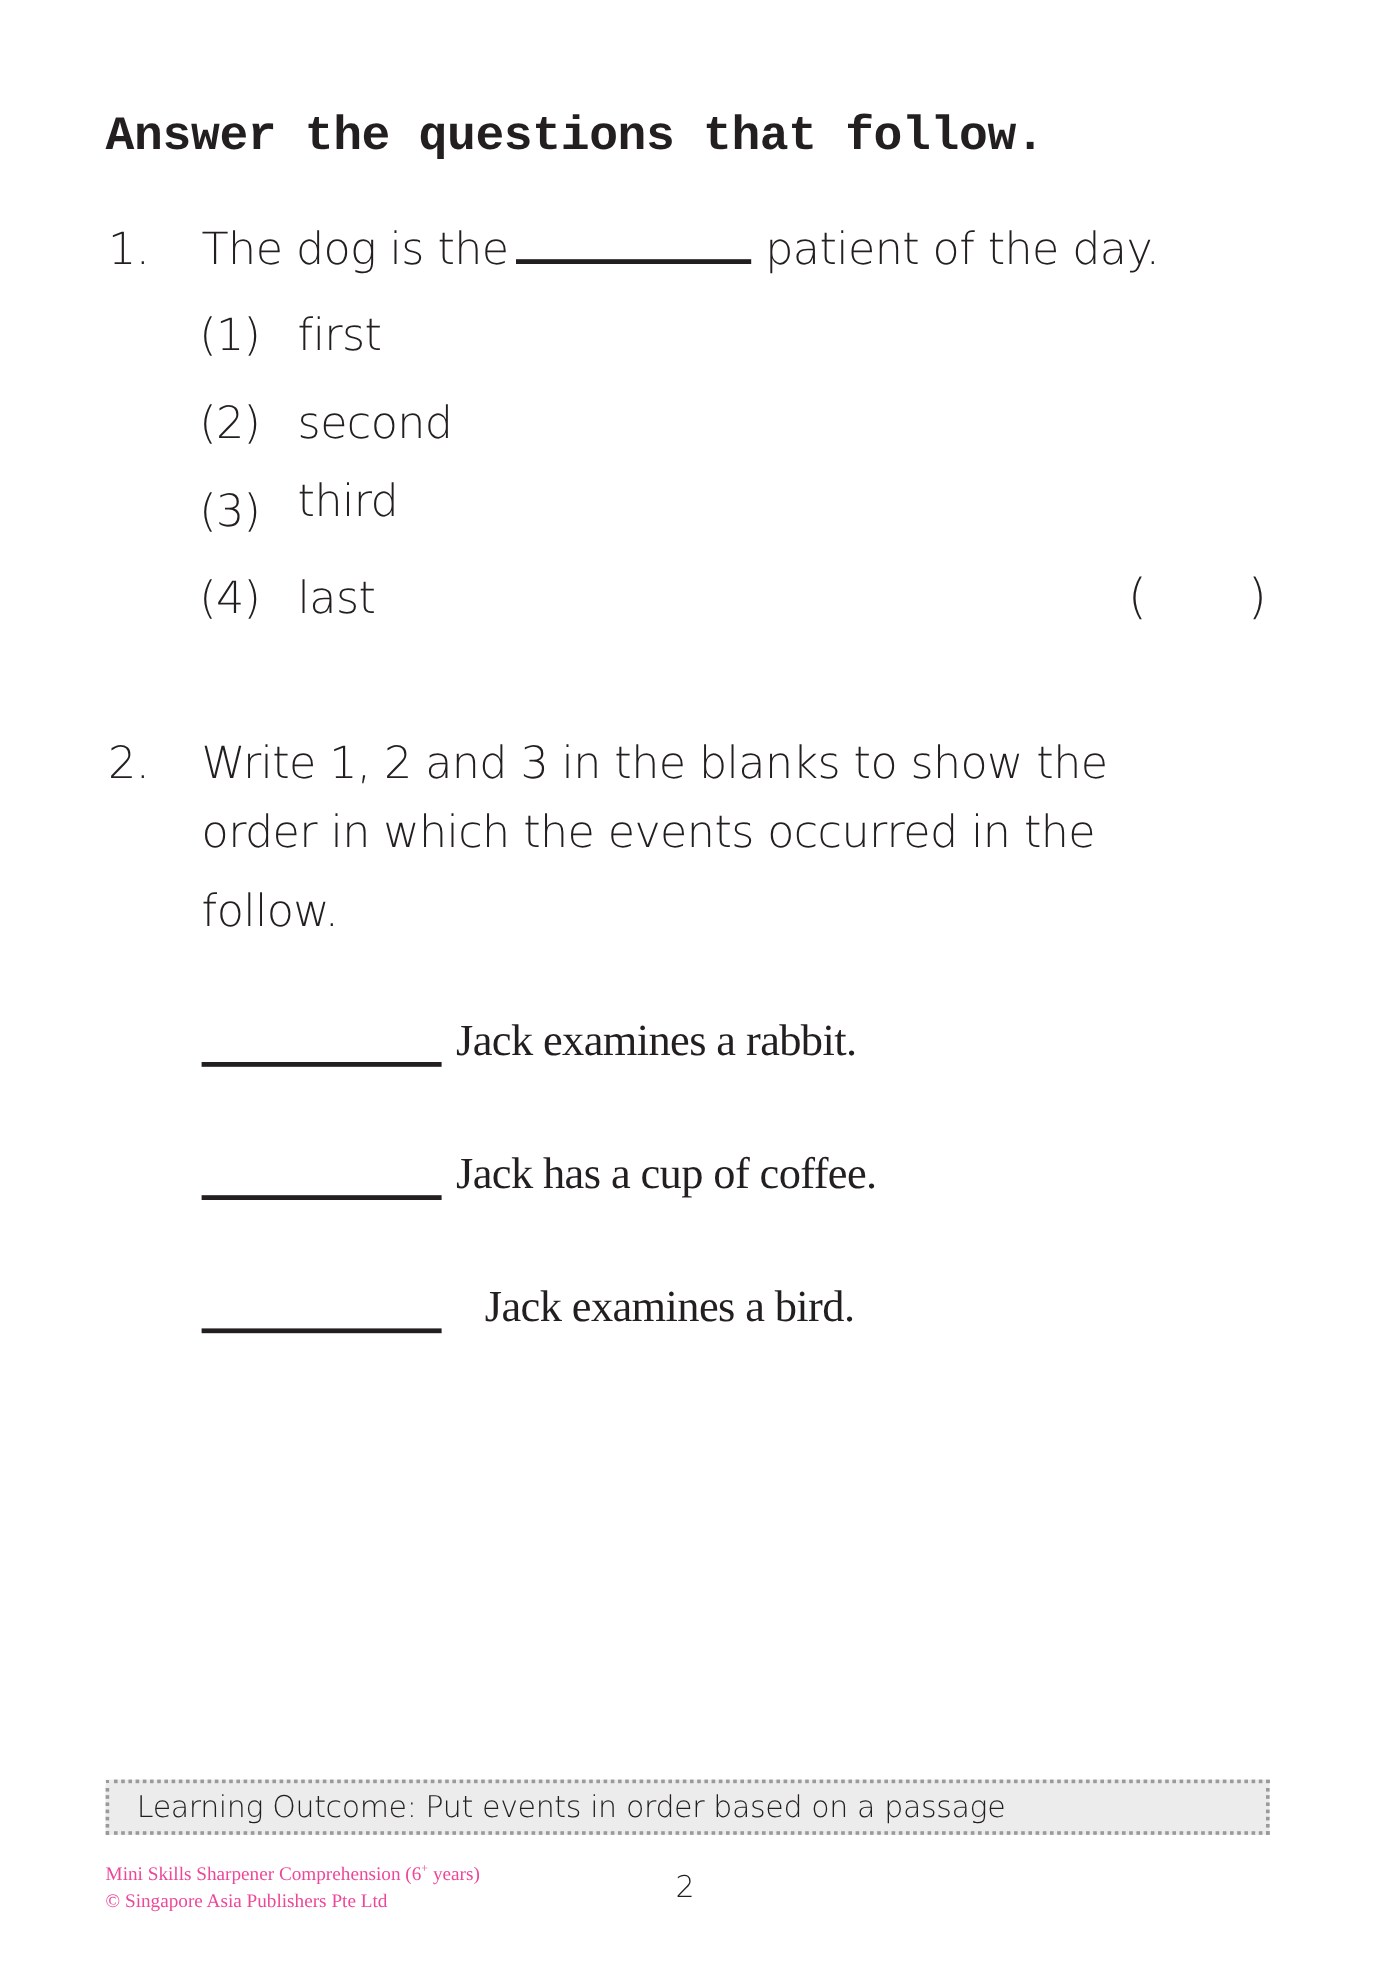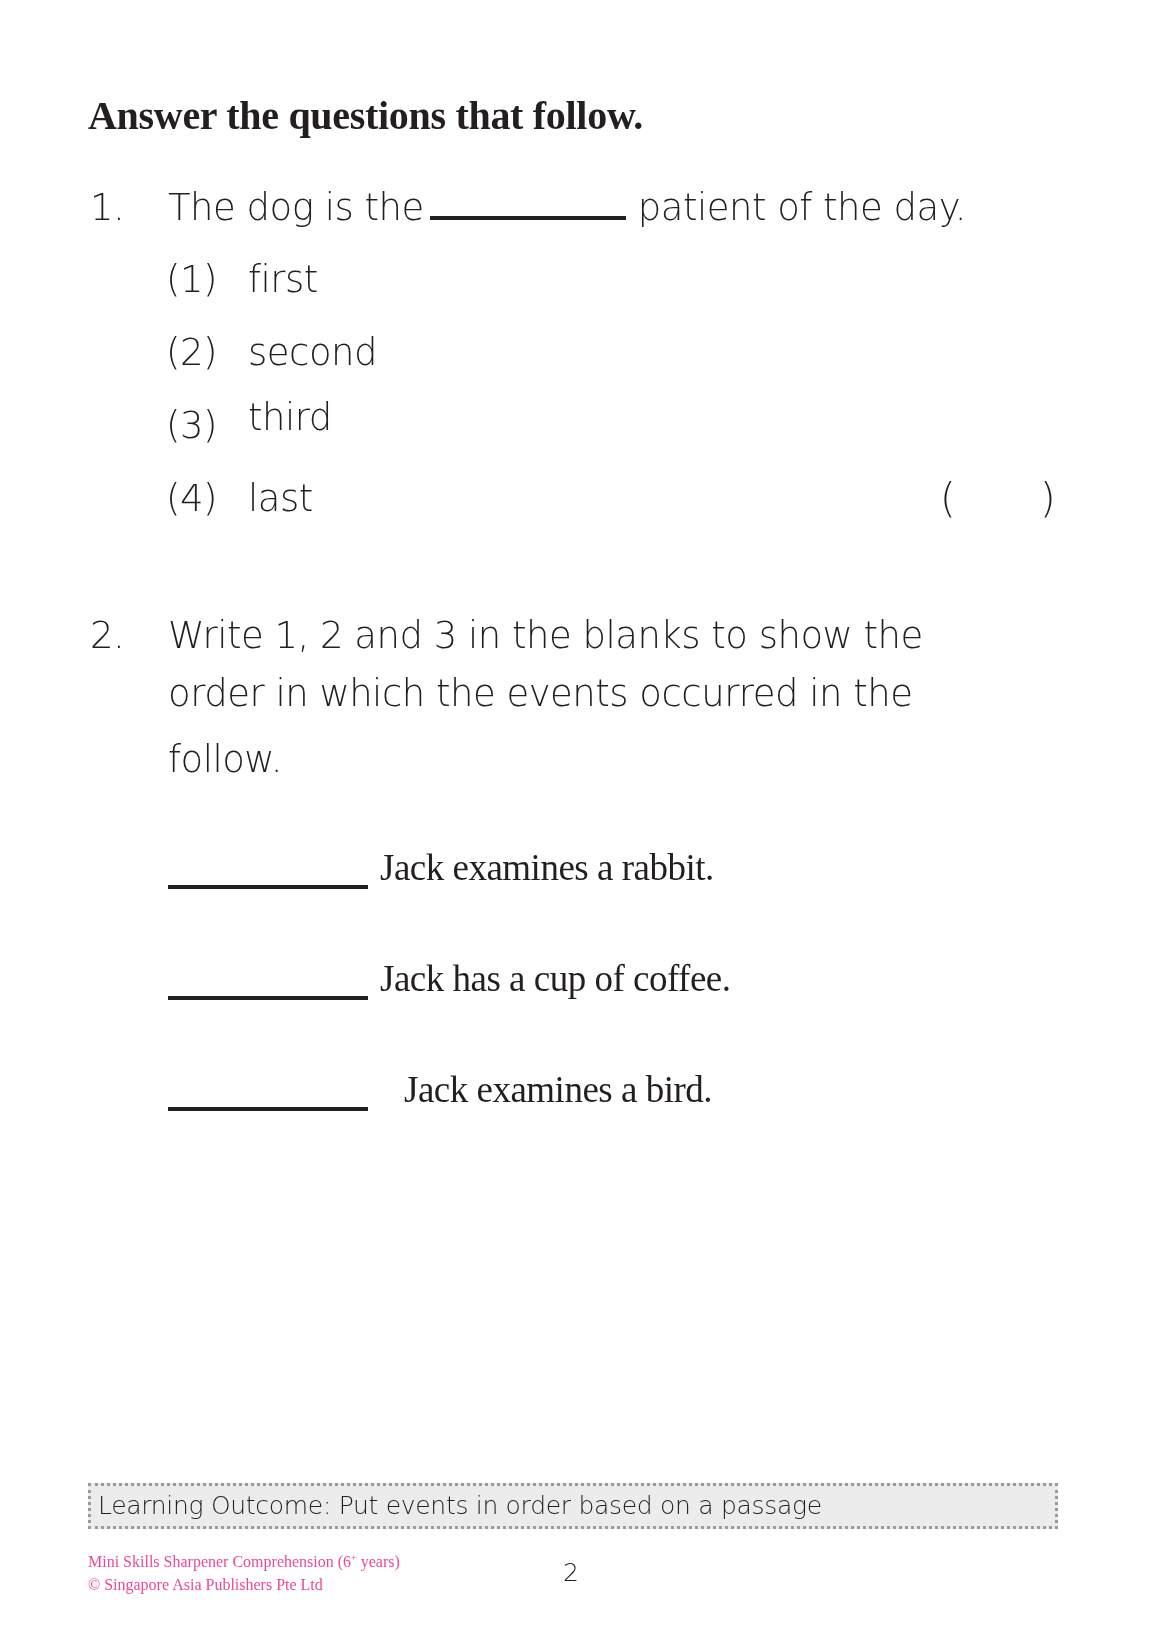--- a/index.html
+++ b/index.html
@@ -1,29 +1,29 @@
 <!DOCTYPE html>
 <html><head>
 <meta charset="utf-8">
 <style>
   html, body { margin: 0; padding: 0; background: #ffffff; }
   body { width: 1151px; height: 1650px; position: relative; overflow: hidden; color: #231f20; }
   .abs { position: absolute; white-space: nowrap; }
-  .title { left: 88px; top: 92px; font-family: Liberation Serif, serif; font-weight: bold; font-size: 40px; letter-spacing: -0.3px; }
+  .title { left: 88px; top: 92px; font-family: Liberation Mono, monospace; font-weight: bold; font-size: 40px; letter-spacing: -0.3px; }
   .body-text { font-family: "DejaVu Sans", sans-serif; font-size: 37px; font-weight: 300; letter-spacing: -0.5px; }
   .qnum { left: 90px; }
   .qtext { left: 168px; text-align: center; }
   .blank-inline { display: inline-block; width: 196px; height: 4px; background: #231f20; vertical-align: baseline; margin: 0 12px 0 6px; }
   .opt-num { left: 166px; }
   .opt-text { left: 248px; }
   .bracket { font-family: "DejaVu Sans", sans-serif; font-size: 40px; font-weight: 300; }
   .order-blank { position: absolute; left: 168px; width: 200px; height: 4px; background: #231f20; }
   .order-text { left: 380px; font-family: Liberation Serif, serif; }
   .lo-box { position: absolute; left: 88px; top: 1483px; width: 970px; height: 46px; background: #ececec; border: 3px dotted #9a9a9a; box-sizing: border-box; }
-  .lo-text { position: absolute; left: 7px; top: 5px; font-family: "DejaVu Sans", sans-serif; font-size: 25px; font-weight: 300; color: #231f20; letter-spacing: -0.3px; }
+  .lo-text { position: absolute; left: 23px; top: 5px; font-family: "DejaVu Sans", sans-serif; font-size: 25px; font-weight: 300; color: #231f20; letter-spacing: -0.3px; }
   .footer-line { font-family: "Liberation Serif", serif; font-size: 16px; color: #ec4899; }
   .page-num { font-family: "DejaVu Sans", sans-serif; font-size: 25px; font-weight: 300; }
   sup { font-size: 10px; }
 </style>
 </head>
 <body>
 
 <div class="abs title">Answer the questions that follow.</div>
 
 <div class="abs body-text qnum" style="top:186px;">1.</div>

